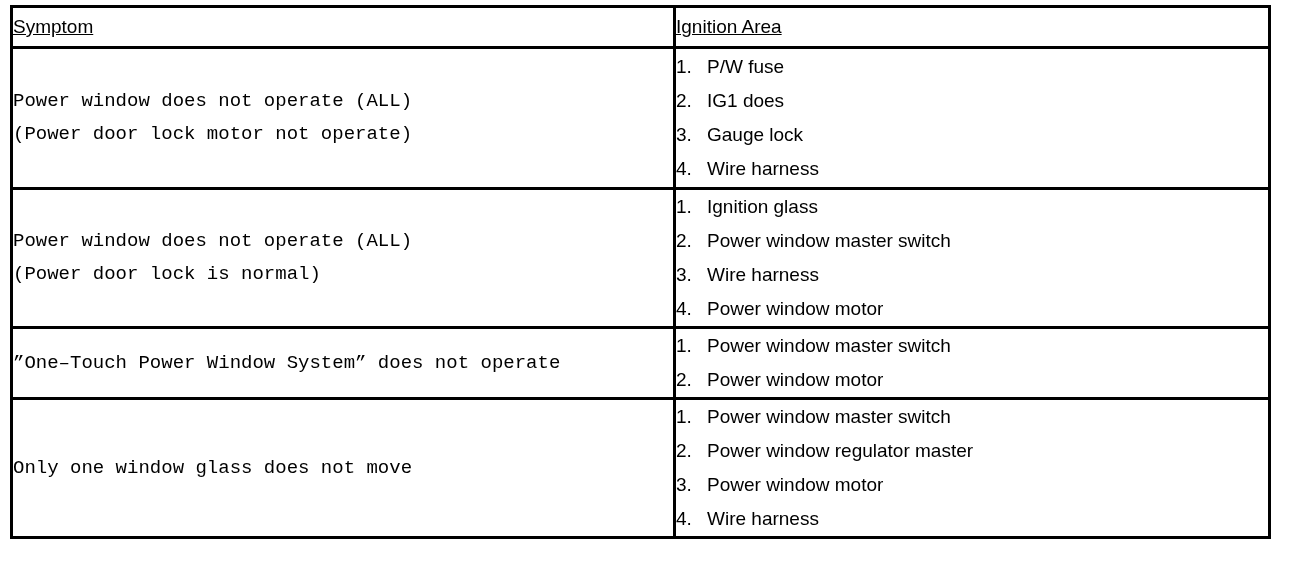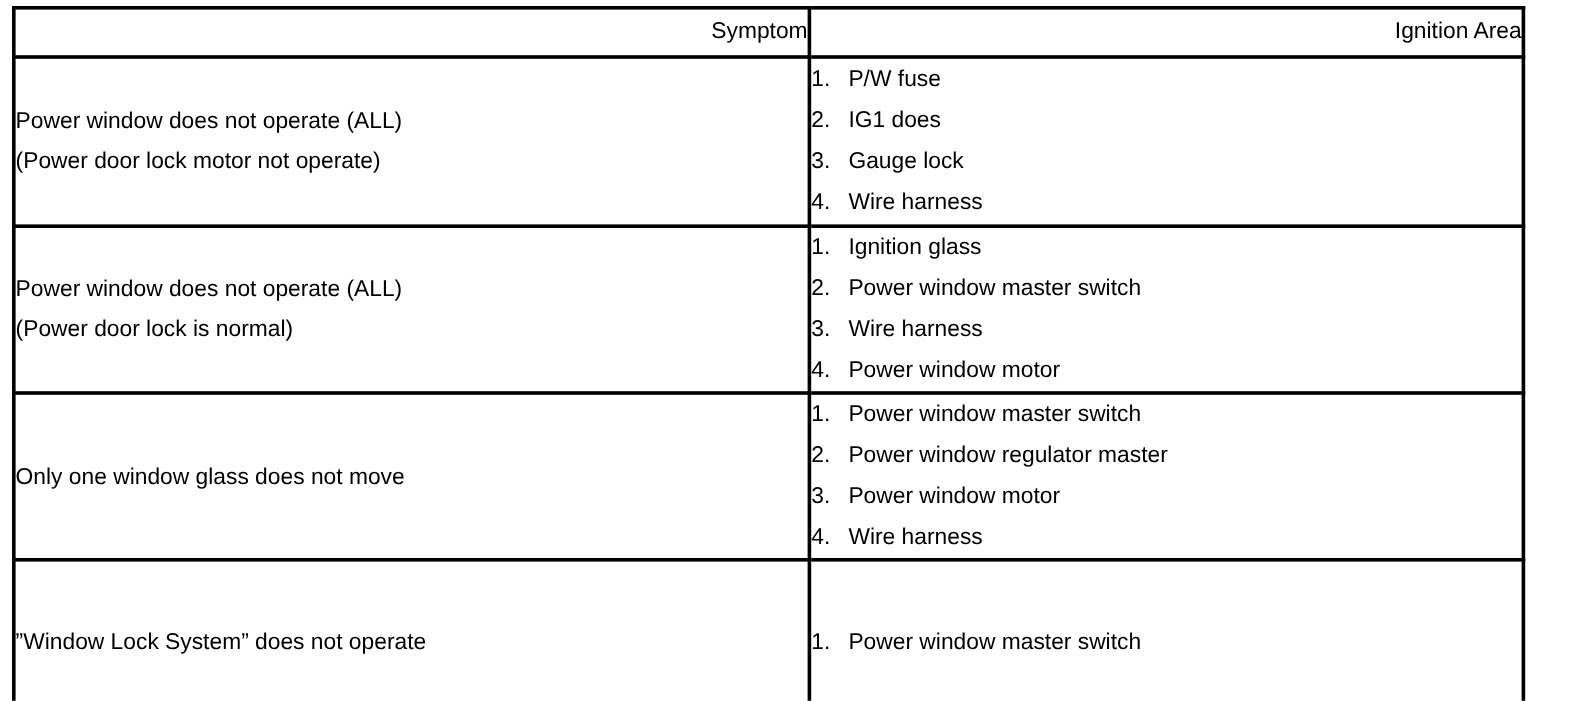--- a/index.html
+++ b/index.html
@@ -30,27 +30,29 @@
   table.trouble-table td {
     border: 3px solid #000000;
     padding: 0;
     vertical-align: middle;
     font-size: 19px;
     font-weight: normal;
     color: #000000;
   }
   table.trouble-table thead tr { height: 41px; }
   table.trouble-table th {
-    text-align: right;
+    text-align: left;
     font-weight: normal;
+    text-decoration: underline;
   }
   td.symptom-cell {
     padding-left: 11px;
     padding-right: 8px;
     line-height: 33px;
+    font-family: Liberation Mono, monospace;
   }
   td.areas-cell {
     padding-left: 16px;
     padding-right: 8px;
   }
   .area-item {
     display: flex;
     align-items: baseline;
     line-height: 34px;
   }
@@ -123,20 +125,35 @@
               <span>Wire harness</span>
             </div>
             <div class="area-item">
               <span class="area-num">4.</span>
               <span>Power window motor</span>
             </div>
           </td>
         </tr>
         <tr>
           <td class="symptom-cell">
+            <div>”One–Touch Power Window System” does not operate</div>
+          </td>
+          <td class="areas-cell">
+            <div class="area-item">
+              <span class="area-num">1.</span>
+              <span>Power window master switch</span>
+            </div>
+            <div class="area-item">
+              <span class="area-num">2.</span>
+              <span>Power window motor</span>
+            </div>
+          </td>
+        </tr>
+        <tr>
+          <td class="symptom-cell">
             <div>Only one window glass does not move</div>
           </td>
           <td class="areas-cell">
             <div class="area-item">
               <span class="area-num">1.</span>
               <span>Power window master switch</span>
             </div>
             <div class="area-item">
               <span class="area-num">2.</span>
               <span>Power window regulator master</span>
@@ -144,26 +161,15 @@
             <div class="area-item">
               <span class="area-num">3.</span>
               <span>Power window motor</span>
             </div>
             <div class="area-item">
               <span class="area-num">4.</span>
               <span>Wire harness</span>
             </div>
           </td>
         </tr>
-        <tr>
-          <td class="symptom-cell">
-            <div>”Window Lock System” does not operate</div>
-          </td>
-          <td class="areas-cell">
-            <div class="area-item">
-              <span class="area-num">1.</span>
-              <span>Power window master switch</span>
-            </div>
-          </td>
-        </tr>
       </tbody>
   </table>
 </div>
 
 </body></html>

